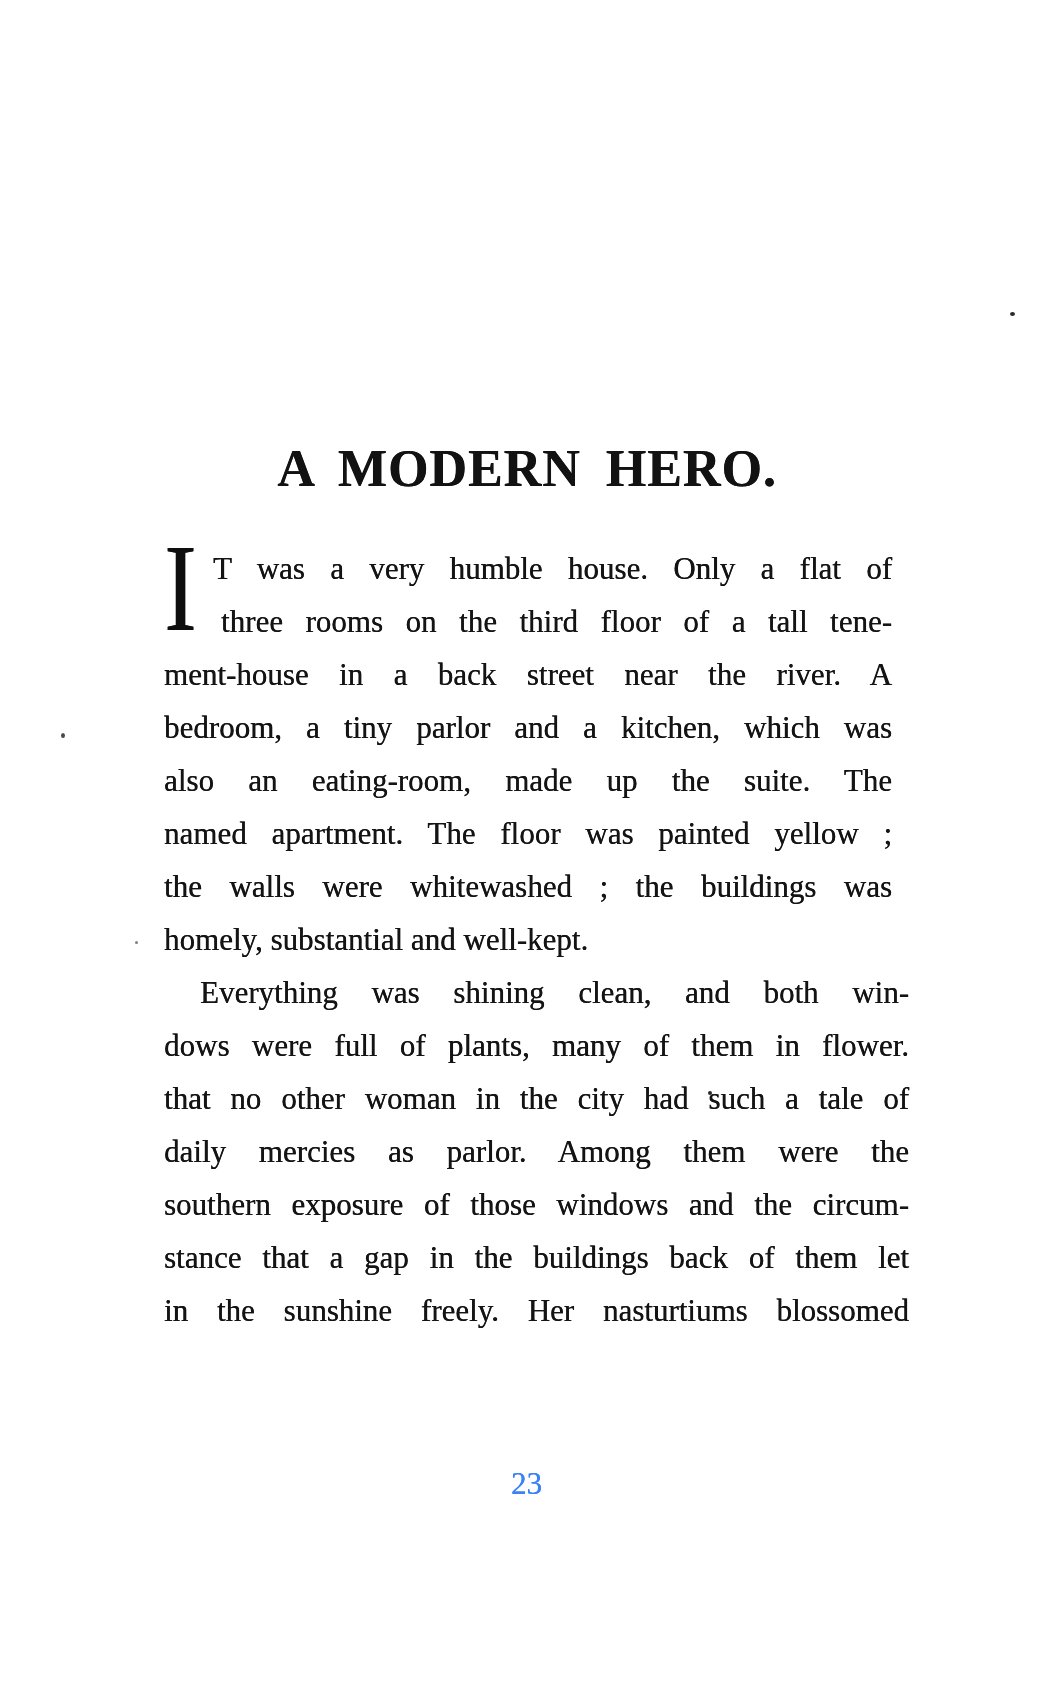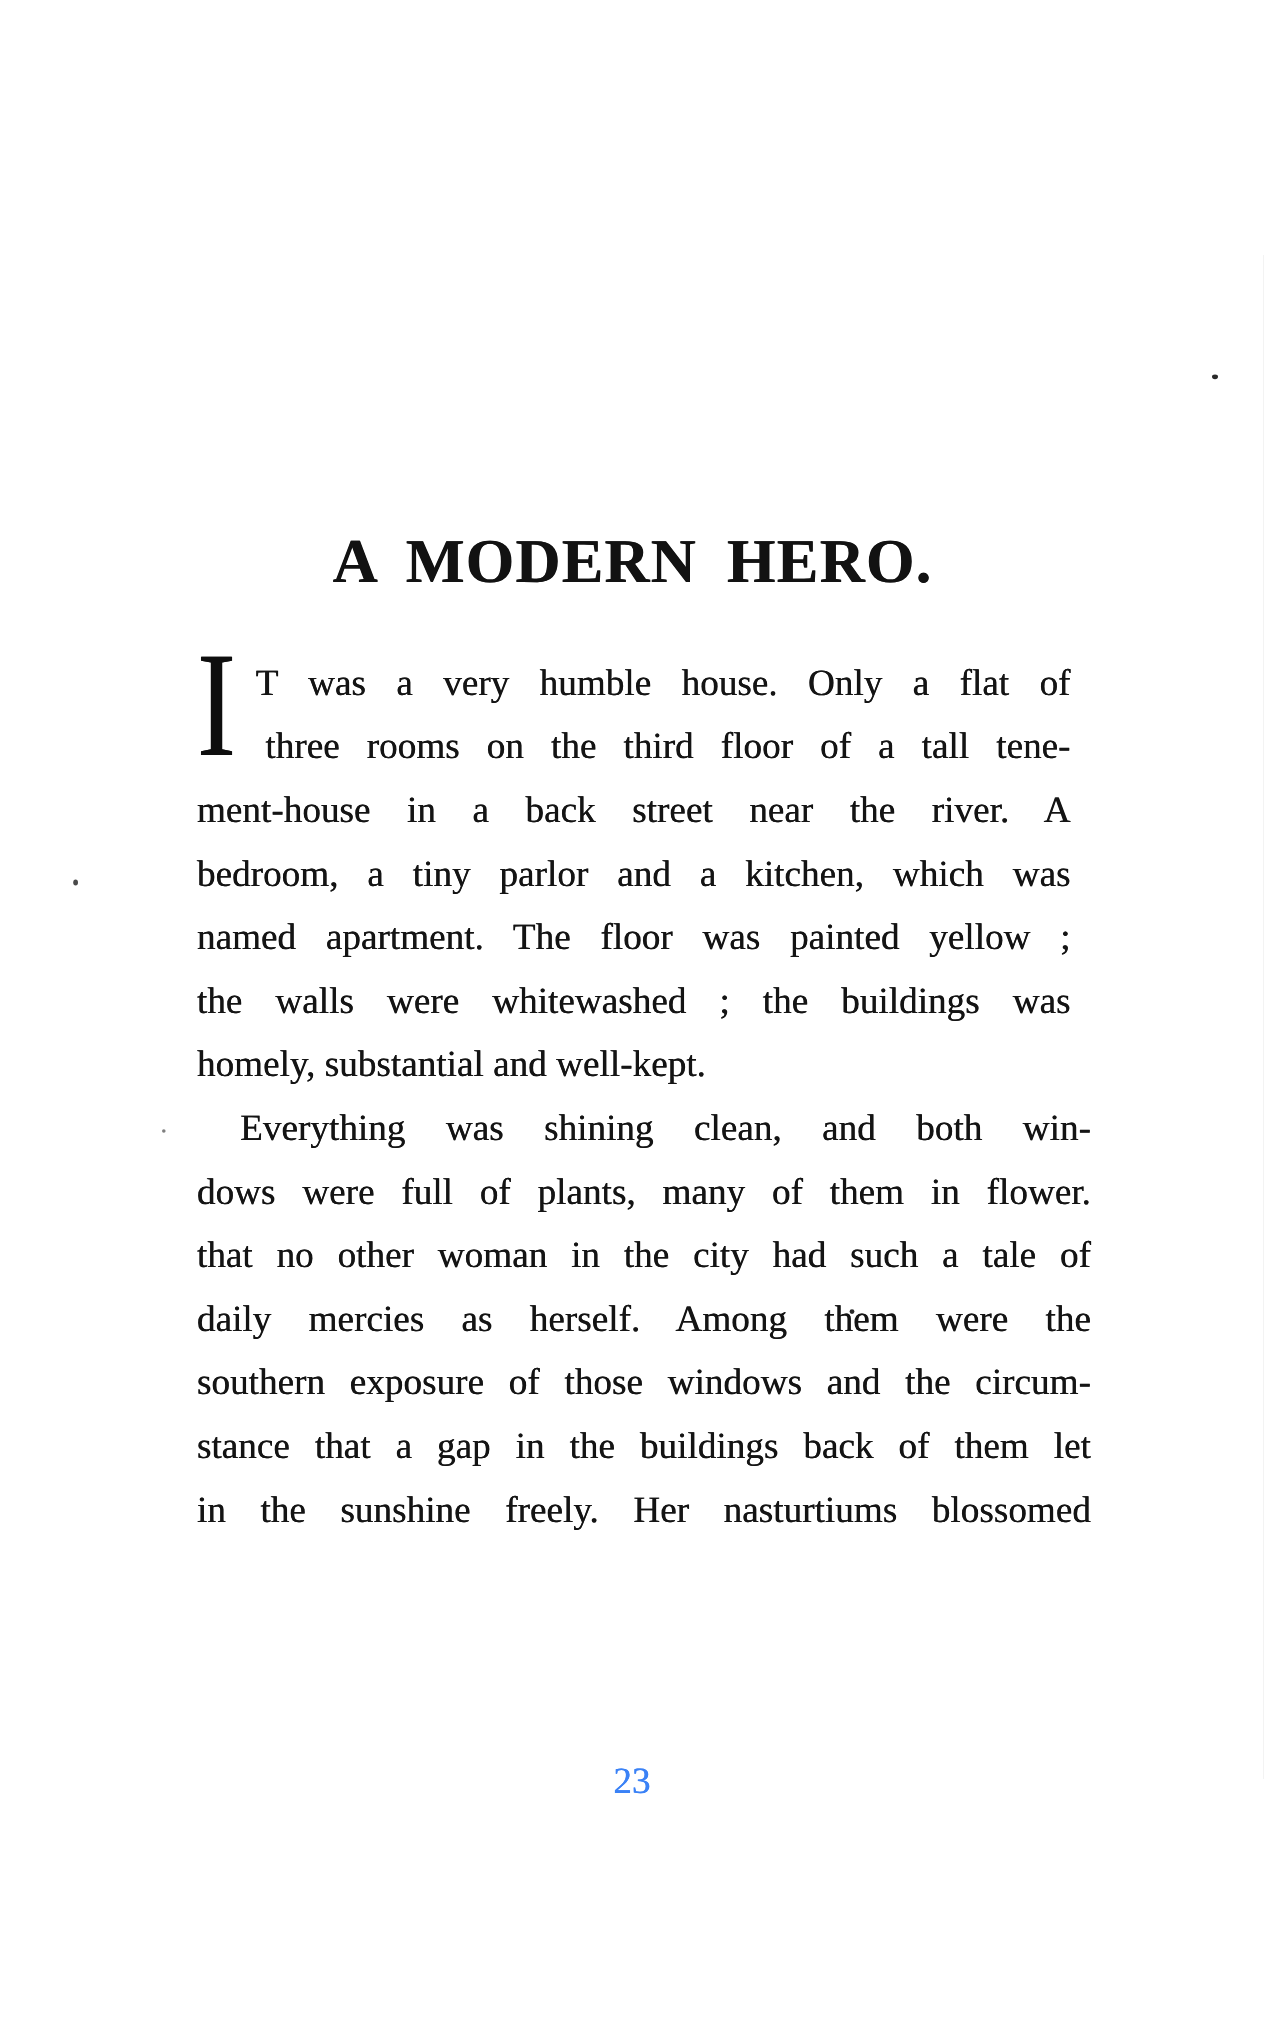--- a/index.html
+++ b/index.html
@@ -92,29 +92,30 @@
   <h1 class="title">A MODERN HERO.</h1>
 
   <div class="dropcap">I</div>
 
   <div class="body-text">
       <div class="para p1">
         <div class="line dc1 just">T was a very humble house. Only a flat of</div>
         <div class="line dc2 just">three rooms on the third floor of a tall tene-</div>
         <div class="line just">ment-house in a back street near the river. A</div>
         <div class="line just">bedroom, a tiny parlor and a kitchen, which was</div>
+        <div class="line just">also an eating-room, made up the suite. The</div>
         <div class="line just">named apartment. The floor was painted yellow ;</div>
         <div class="line just">the walls were whitewashed ; the buildings was</div>
         <div class="line left">homely, substantial and well-kept.</div>
       </div>
       <div class="para p2">
         <div class="line indent just">Everything was shining clean, and both win-</div>
         <div class="line just">dows were full of plants, many of them in flower.</div>
         <div class="line just">that no other woman in the city had such a tale of</div>
-        <div class="line just">daily mercies as herself. Among them were the</div>
+        <div class="line just">daily mercies as parlor. Among them were the</div>
         <div class="line just">southern exposure of those windows and the circum-</div>
         <div class="line just">stance that a gap in the buildings back of them let</div>
         <div class="line just">in the sunshine freely. Her nasturtiums blossomed</div>
       </div>
     </div>
 
   <div class="pageno">23</div>
 
   <span class="speck speck-1"></span>
   <span class="speck speck-2"></span>

